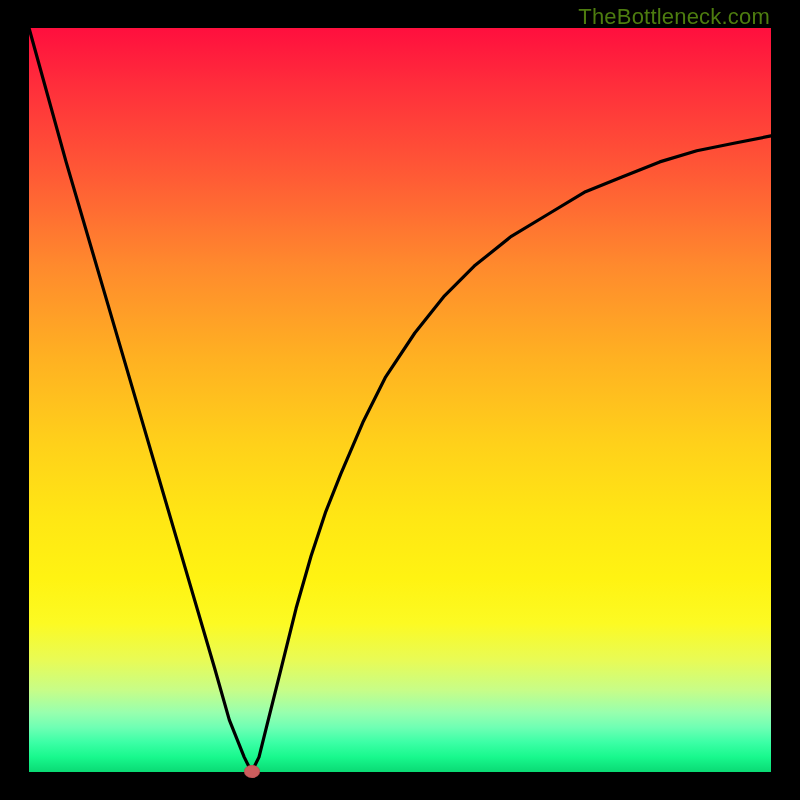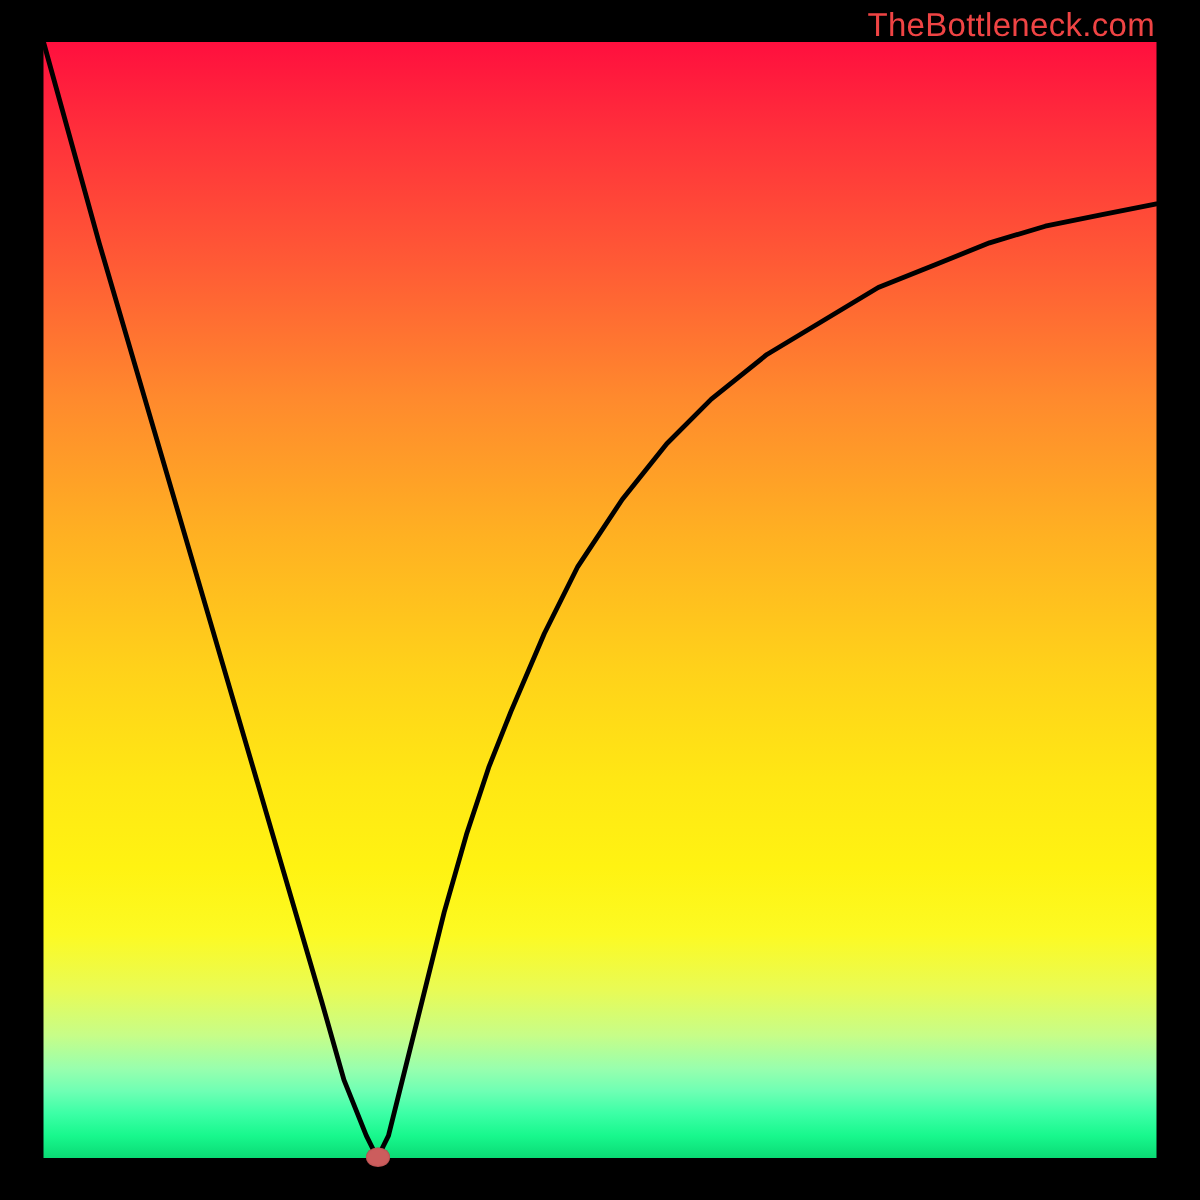--- a/index.html
+++ b/index.html
@@ -33,21 +33,21 @@
       #6fffb4 94%,
       #3cffa6 96%,
       #18f88d 98%,
       #0ada74 100%
     );
   }
   .attribution {
     position: absolute;
     top: 4px;
     right: 30px;
-    color: #ef4444;
+    color: #4d7c0f;
     font-size: 22px;
     font-weight: 500;
     letter-spacing: 0.2px;
   }
   svg.curve {
     position: absolute;
     left: 29px;
     top: 28px;
     width: 742px;
     height: 744px;

